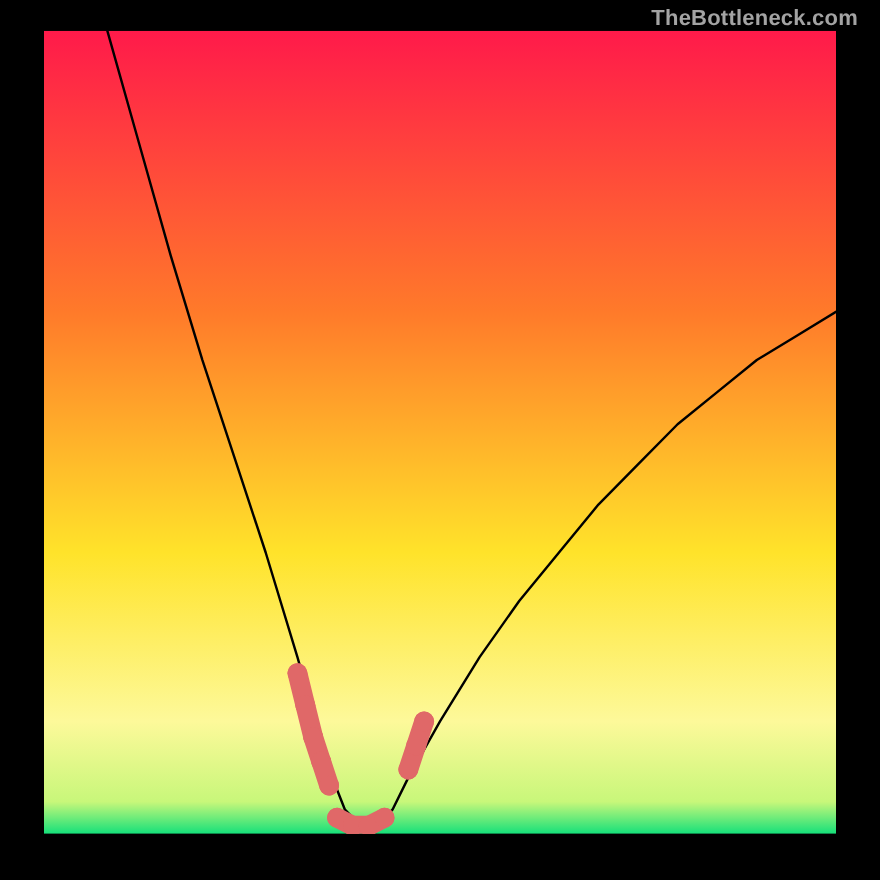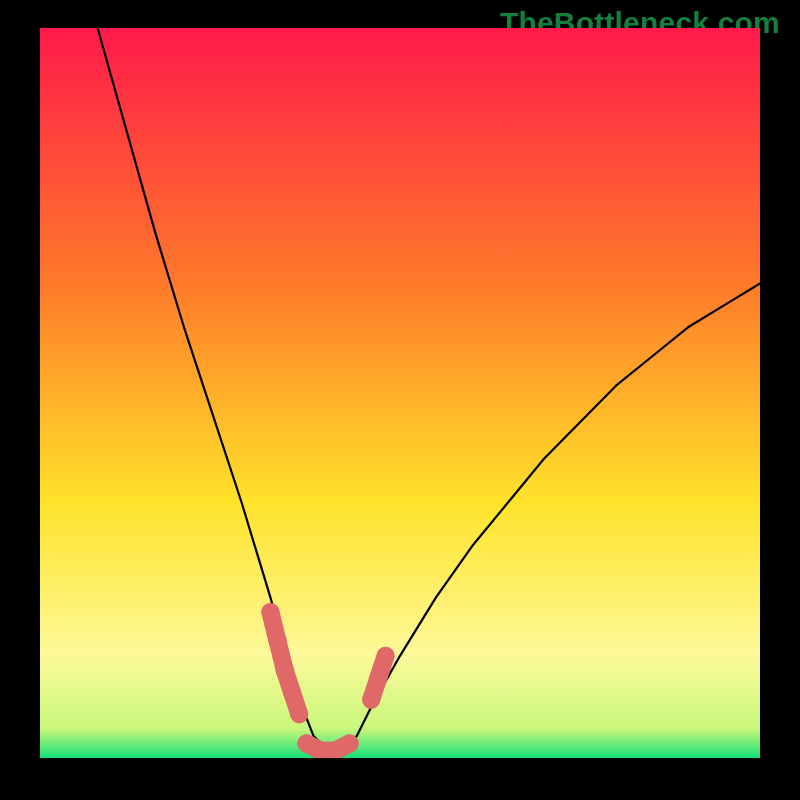--- a/index.html
+++ b/index.html
@@ -23,22 +23,22 @@
     position: absolute;
     left: 0;
     top: 0;
     width: 100%;
     height: 100%;
   }
   .watermark {
     position: absolute;
     top: 6px;
     right: 20px;
-    color: #15803d;
-    font-size: 30px;
+    color: #a3a3a3;
+    font-size: 20px;
     font-weight: 600;
     letter-spacing: 0.2px;
     margin-left: 22px;
   }
 </style>
 </head>
 <body>
 
 <div class="watermark">TheBottleneck.com</div>
 

